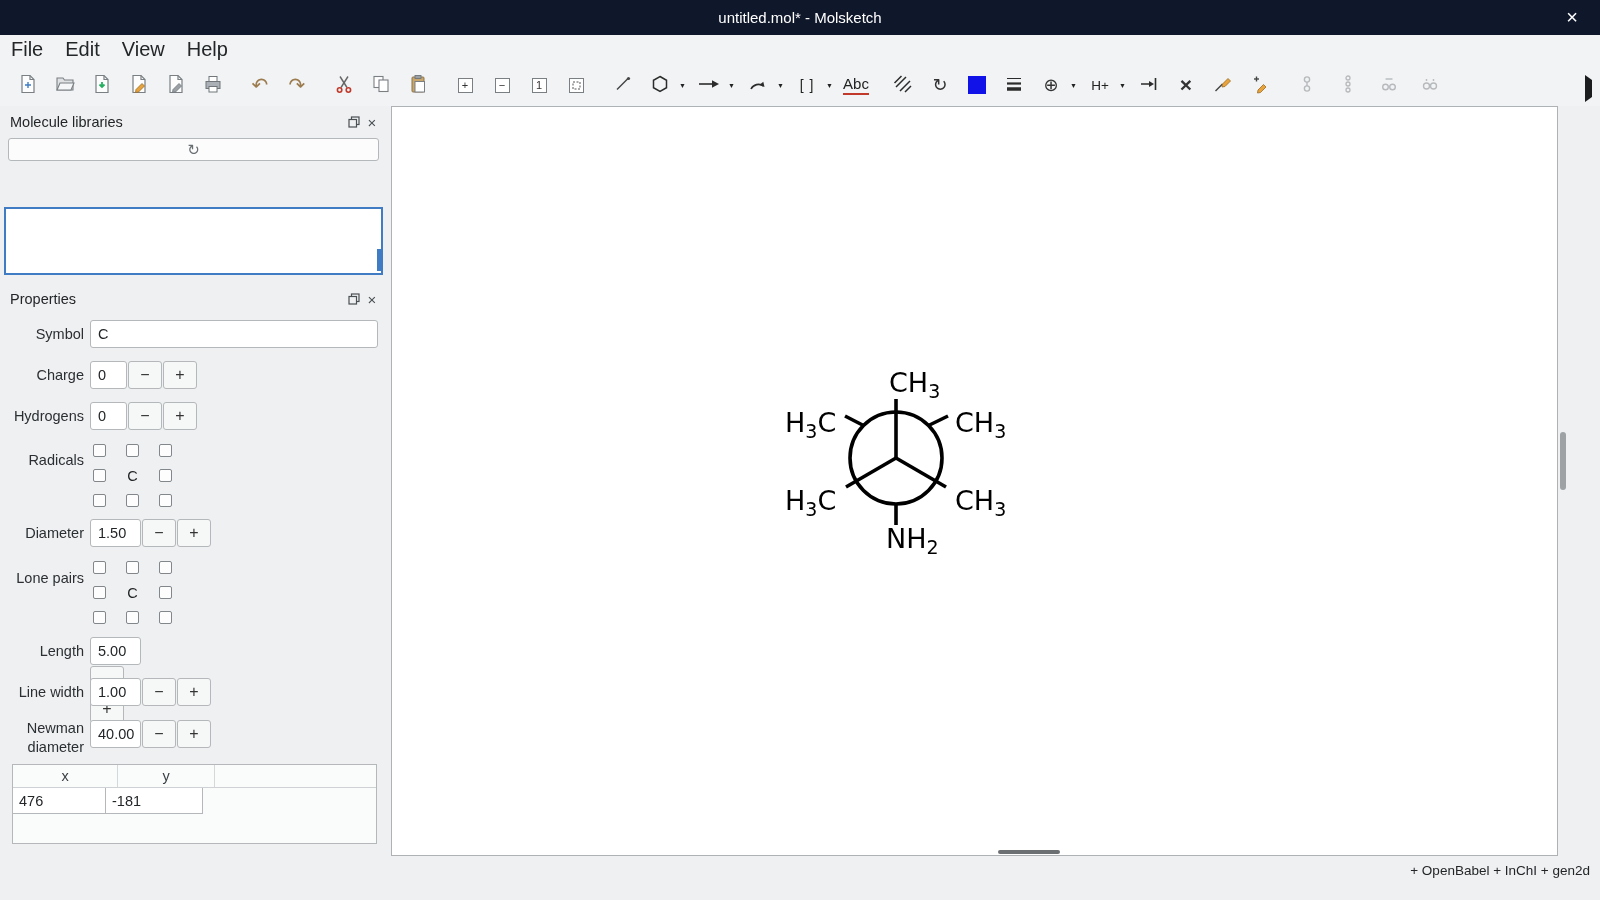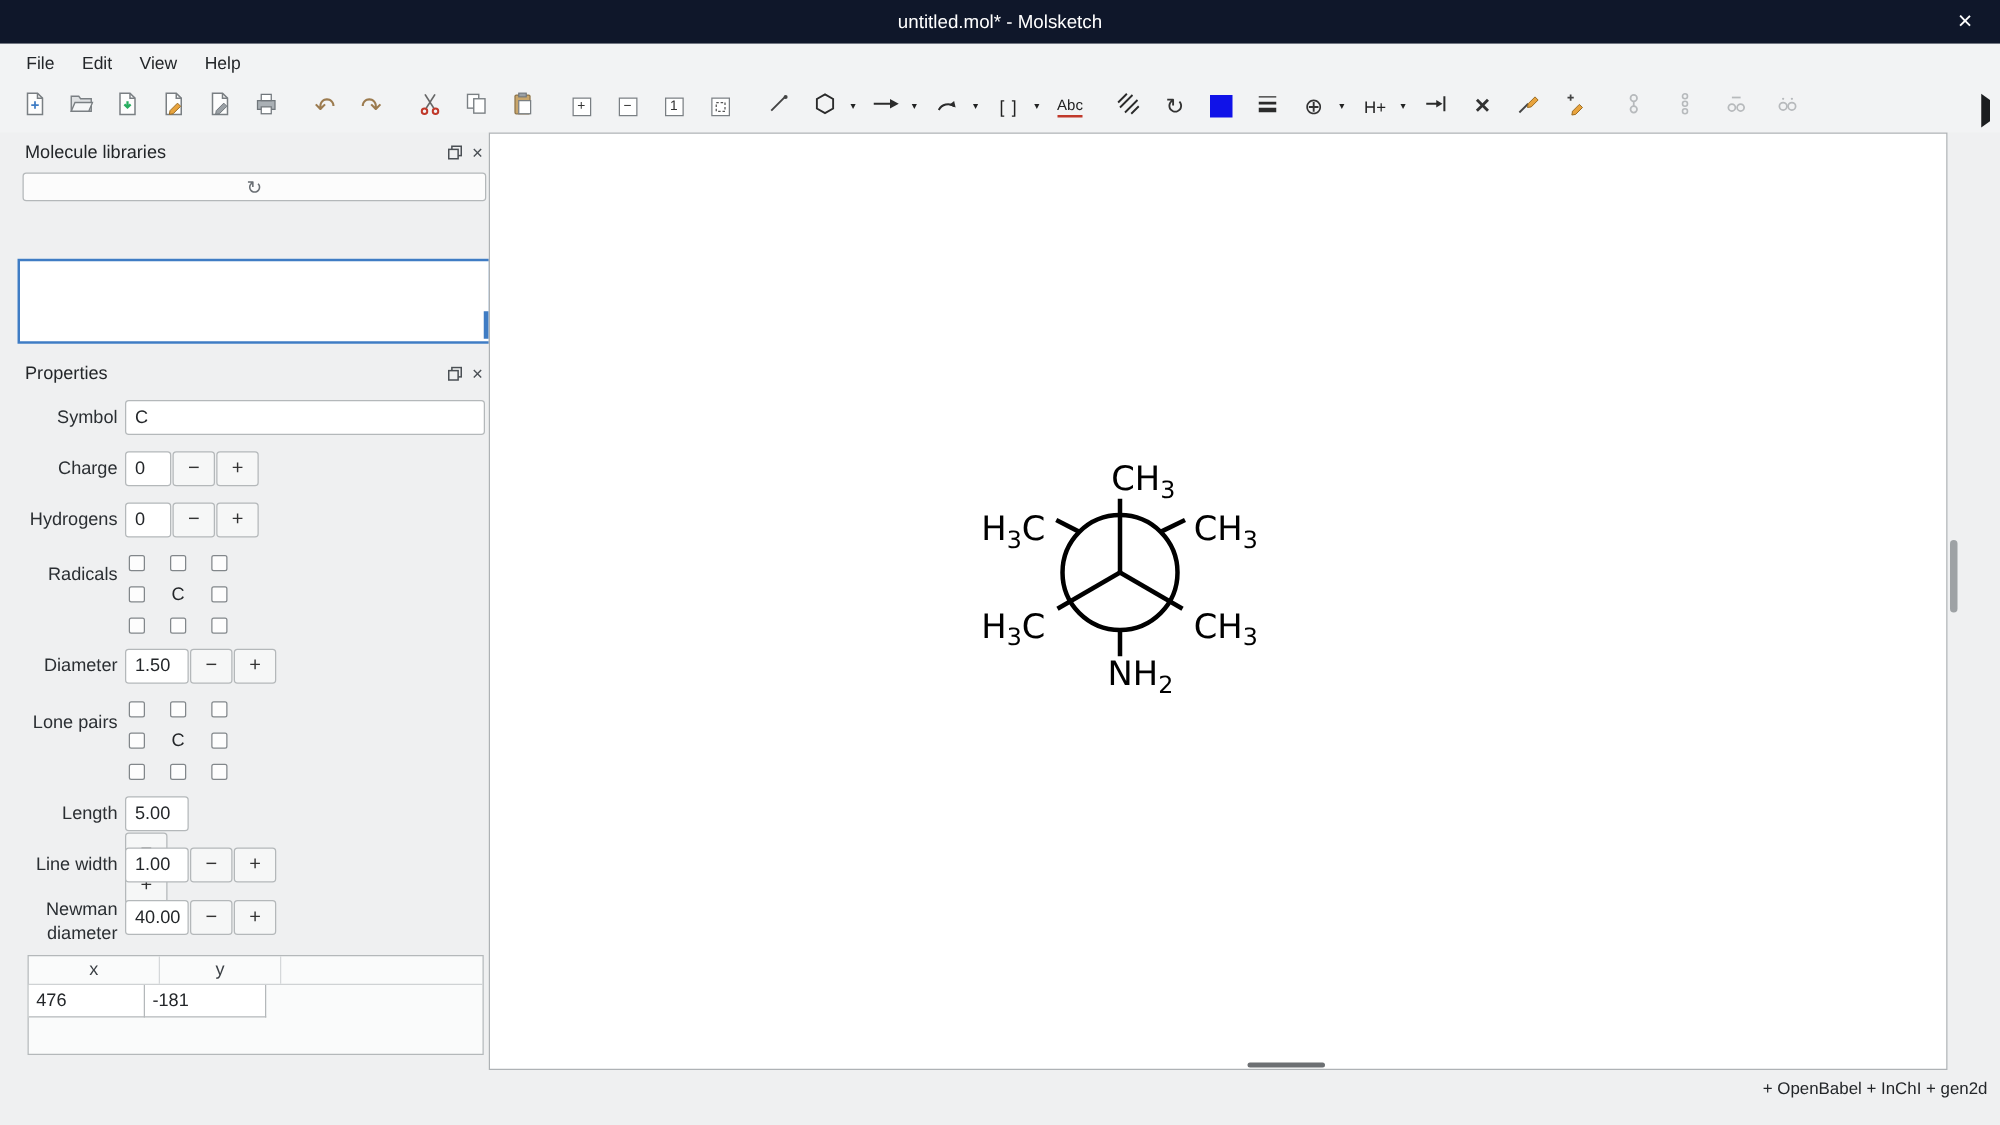--- a/index.html
+++ b/index.html
@@ -7,46 +7,46 @@
   body { position:relative; background:#eff0f1; font-family:"Liberation Sans","DejaVu Sans",sans-serif; color:#232629; }
 
   
   .titlebar { position:absolute; left:0; top:0; width:1600px; height:35px; background:#0f172a; color:#fff;
               display:flex; align-items:center; justify-content:center; font-size:15px; }
   .titlebar .close { position:absolute; right:10px; top:0; height:35px; width:36px; display:flex; align-items:center;
               justify-content:center; font-size:20px; color:#fff; cursor:default; }
 
   
   .menubar { position:absolute; left:0; top:35px; width:1600px; height:29px; background:#f2f3f4;
-             display:flex; align-items:center; padding-left:10px; font-size:14px; }
+             display:flex; align-items:center; padding-left:0; font-size:20px; }
   .menubar span { padding:4px 11px; border-radius:3px; }
 
   
   .toolbar { position:absolute; left:0; top:64px; width:1600px; height:42px; background:#f2f3f4;
              display:flex; align-items:center; padding-left:12px; }
   .tgroup { display:flex; align-items:center; gap:5px; margin-right:15px; }
   .tb { width:32px; height:32px; display:flex; align-items:center; justify-content:center; border-radius:3px;
         font-size:15px; color:#333; }
   .tb.glyph { font-size:18px; }
   .tb.tan { color:#9c7b4f; font-size:20px; }
   .dd { width:11px; height:32px; display:flex; align-items:center; justify-content:center; font-size:7px; color:#222; }
   .combo { display:flex; align-items:center; gap:1px; }
   .zoombox { width:15px; height:15px; border:1px solid #7a7f83; background:#fff; display:flex; align-items:center;
              justify-content:center; font-size:11px; color:#333; }
   .swatch { width:18px; height:18px; }
   .tb.disabled { opacity:.95; }
   .overflow-arrow { width:0; height:0; border-left:7px solid #1b1d1f; border-top:5px solid transparent;
              border-bottom:5px solid transparent; }
-  .abc-underline { border-bottom:2px solid #c0392b; padding-bottom:1px; font-size:12px; color:#222; }
+  .abc-underline { border-bottom:2px solid #c0392b; padding-bottom:1px; font-size:15px; color:#222; }
   .hplus { font-size:13.5px; color:#222; }
   .bracket-lbl { font-size:14px; color:#222; letter-spacing:1px; }
   .toolbar-right { position:absolute; right:8px; top:80px; }
 
   
-  .panel { position:absolute; left:12px; width:385px; }
+  .panel { position:absolute; left:2px; width:385px; }
   .panel-header { height:24px; display:flex; align-items:center; padding:0 6px 0 8px; font-size:14.5px; }
   .panel-header .spacer { flex:1; }
   .panel-header .hicon { width:18px; height:18px; display:flex; align-items:center; justify-content:center;
                          color:#4a4f54; font-size:15px; }
   #library-panel { top:110px; height:172px; }
   .refresh-btn { position:absolute; left:6px; right:8px; top:28px; height:23px; background:#fcfcfc;
                  border:1px solid #b4b8ba; border-radius:3px; display:flex; align-items:center; justify-content:center;
                  color:#6a6f74; font-size:15px; }
   .tab-bar { position:absolute; left:0; right:4px; top:62px; height:26px; border-bottom:1px solid #b4b8ba; }
   .tab { position:absolute; left:146px; top:0; width:98px; height:26px; background:#f7f8f8; border:1px solid #b4b8ba;

